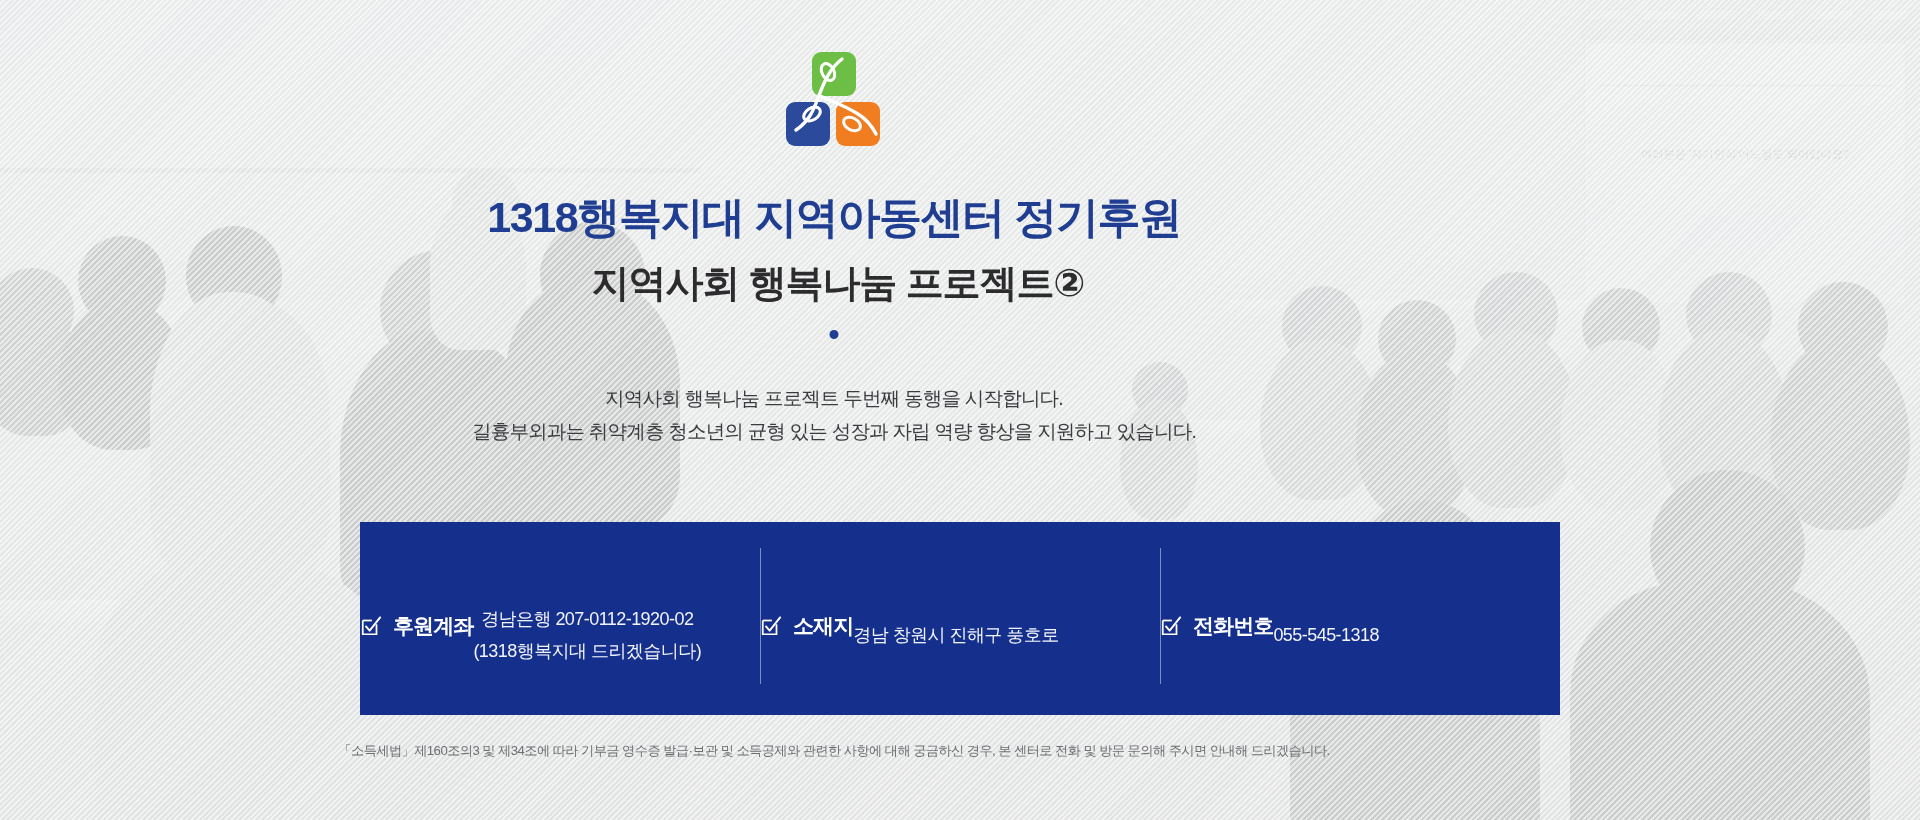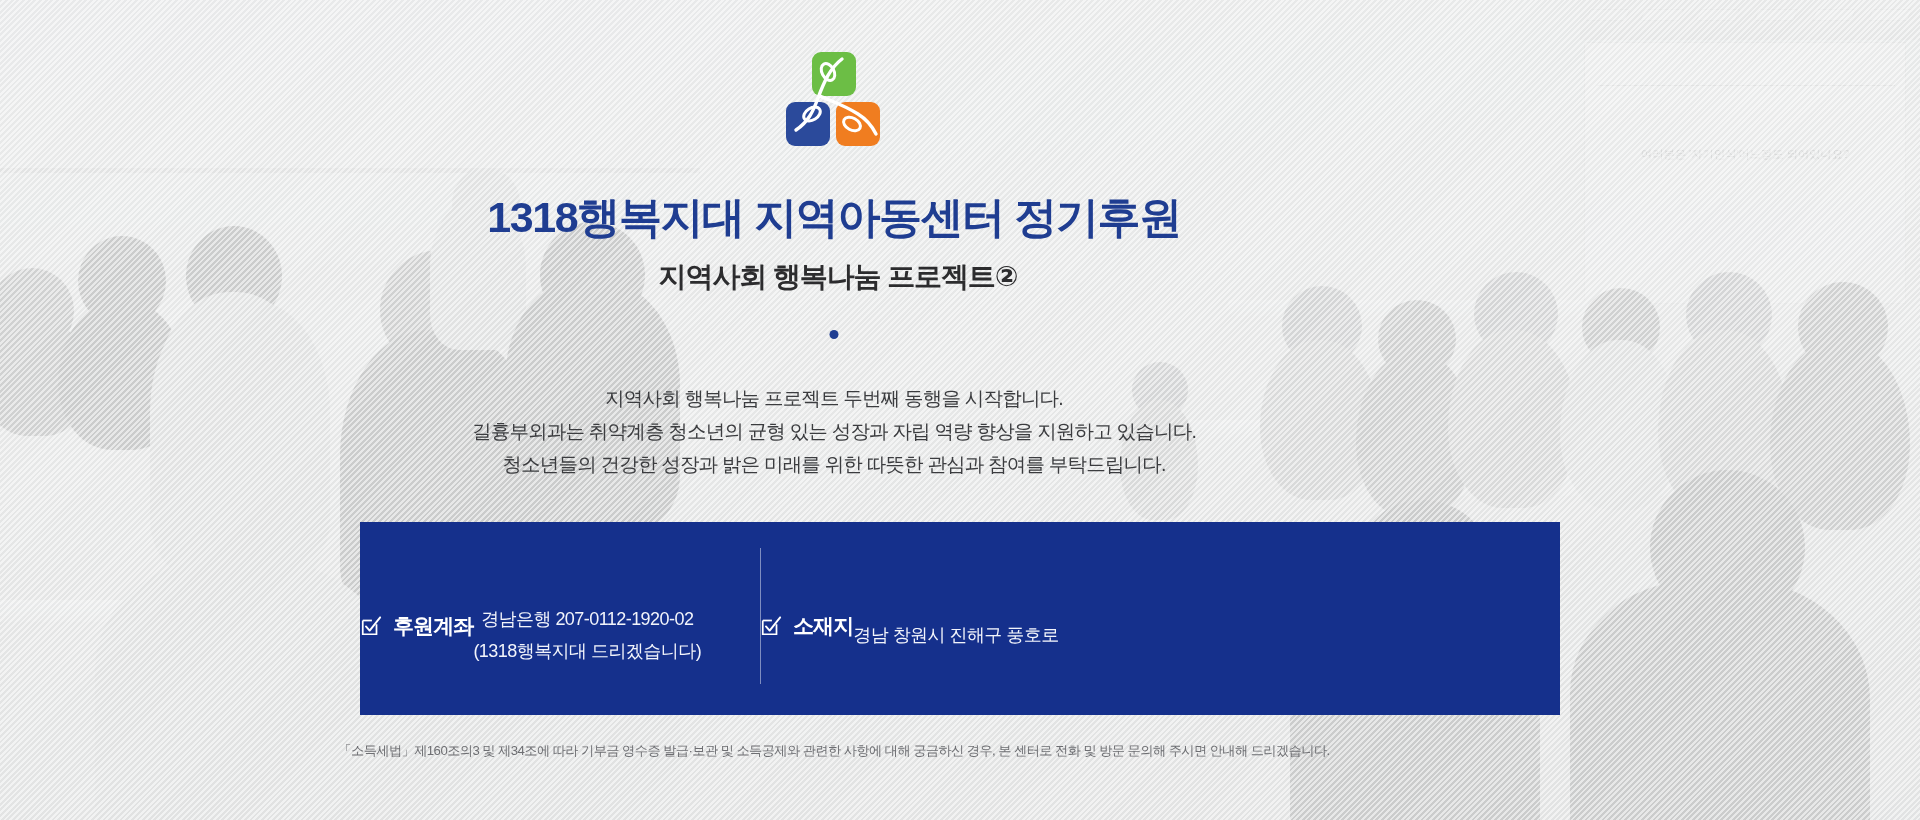--- a/index.html
+++ b/index.html
@@ -174,21 +174,21 @@
     text-align: center;
     font-size: 43px;
     font-weight: 700;
     letter-spacing: -1.4px;
     color: #1f3d91;
     white-space: nowrap;
   }
   .subtitle {
     position: absolute; left: 0; right: 0; top: 258px;
     text-align: center;
-    font-size: 28px;
+    font-size: 38px;
     font-weight: 700;
     letter-spacing: -1.1px;
     color: #2c2c2e;
     white-space: nowrap;
     padding-left: 8px;
   }
   .dot-divider {
     position: absolute; left: 50%; top: 330px;
     transform: translateX(-50%);
     width: 9px; height: 9px; border-radius: 50%;
@@ -354,21 +354,20 @@
 
     <h1 class="title">1318행복지대 지역아동센터 정기후원</h1>
 
     <h2 class="subtitle">지역사회 행복나눔 프로젝트②</h2>
 
     <div class="dot-divider"></div>
 
     <div class="body-copy">
       <p>지역사회 행복나눔 프로젝트 두번째 동행을 시작합니다.</p>
       <p>길흉부외과는 취약계층 청소년의 균형 있는 성장과 자립 역량 향상을 지원하고 있습니다.</p>
-      <p>청소년들의 건강한 성장과 밝은 미래를 위한 따뜻한 관심과 참여를 부탁드립니다.</p>
     </div>
 
     <section class="info-panel">
       <div class="info-grid">
 
         <div class="info-col">
           <div class="info-head">
             <span class="chk">
               <svg width="22" height="22" viewBox="0 0 24 24" xmlns="http://www.w3.org/2000/svg" aria-hidden="true">
                 <path d="M3 6 L3 21 L18 21 L18 10" fill="none" stroke="#ffffff" stroke-width="1.9"></path>
@@ -393,20 +392,35 @@
                 <path d="M6.5 12.5 L10.5 17 L22 2.6" fill="none" stroke="#ffffff" stroke-width="2.1" stroke-linecap="round" stroke-linejoin="round"></path>
               </svg>
             </span>
             <span>소재지</span>
           </div>
           <div class="info-lines">
             <div>경남 창원시 진해구 풍호로</div>
           </div>
         </div>
 
+        <div class="info-col">
+          <div class="info-head">
+            <span class="chk">
+              <svg width="22" height="22" viewBox="0 0 24 24" xmlns="http://www.w3.org/2000/svg" aria-hidden="true">
+                <path d="M3 6 L3 21 L18 21 L18 10" fill="none" stroke="#ffffff" stroke-width="1.9"></path>
+                <path d="M3 6 L13 6" fill="none" stroke="#ffffff" stroke-width="1.9"></path>
+                <path d="M6.5 12.5 L10.5 17 L22 2.6" fill="none" stroke="#ffffff" stroke-width="2.1" stroke-linecap="round" stroke-linejoin="round"></path>
+              </svg>
+            </span>
+            <span>전화번호</span>
+          </div>
+          <div class="info-lines">
+            <div>055-545-1318</div>
+          </div>
+        </div>
 
       </div>
     </section>
 
     <div class="footer-note">「소득세법」제160조의3 및 제34조에 따라 기부금 영수증 발급·보관 및 소득공제와 관련한 사항에 대해 궁금하신 경우, 본 센터로 전화 및 방문 문의해 주시면 안내해 드리겠습니다.</div>
 
   </div>
 </div>
 
 </body></html>

